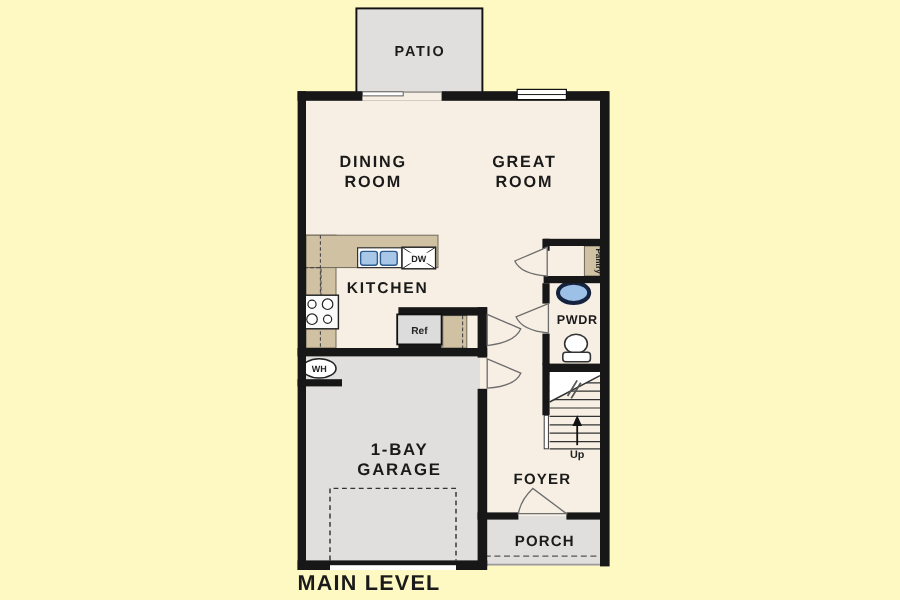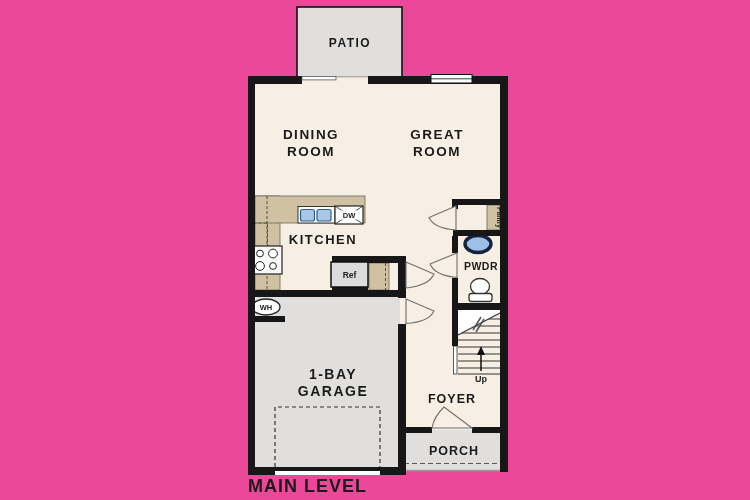--- a/index.html
+++ b/index.html
@@ -1,16 +1,16 @@
 <!DOCTYPE html>
 <html><head>
 <meta charset="utf-8">
 <style>
   html,body{margin:0;padding:0;background:#ffffff;}
-  .stage{width:750px;height:500px;position:relative;background:#ec4899;overflow:hidden;}
+  .stage{width:750px;height:500px;position:relative;background:#fef9c3;overflow:hidden;}
   .lbl{font-family:"Liberation Sans",sans-serif;font-weight:bold;fill:#1a1a1a;}
   .lbl-sm{font-family:"Liberation Sans",sans-serif;font-weight:bold;fill:#222222;}
   text{user-select:none;}
 </style>
 </head>
 <body>
 
 <div class="stage">
 <svg width="750" height="500" viewBox="0 0 750 500" xmlns="http://www.w3.org/2000/svg">
 

